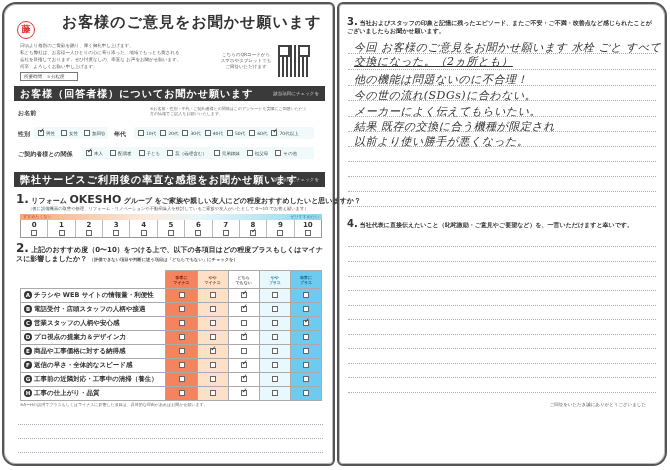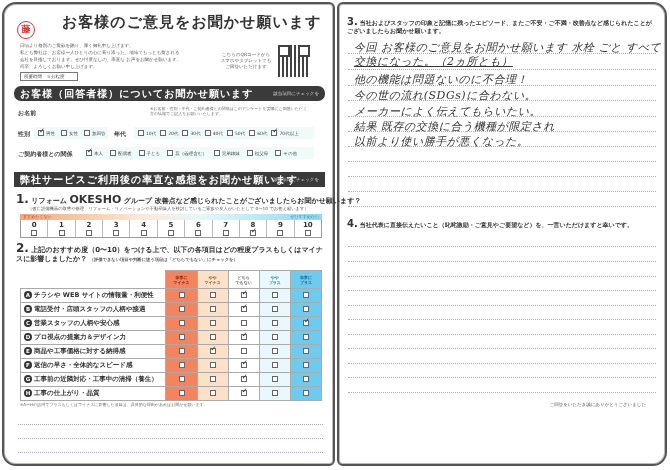--- a/index.html
+++ b/index.html
@@ -55,21 +55,21 @@
 
   .section-bar {
     position: absolute; left: 14px; width: 311px; height: 15px;
     background: #3a3a3a; color: #fff;
     font-size: 10px; font-weight: bold; line-height: 15px; padding-left: 6px;
     letter-spacing: 1px;
   }
   .section-bar .hint {
     position: absolute; right: 6px; top: 0; font-size: 4.5px; font-weight: normal; letter-spacing: 0; color: #ddd;
   }
-  .bar1 { top: 86px; border-radius: 7px; }
+  .bar1 { top: 86px; }
   .bar2 { top: 172px; }
 
   .row-label { position: absolute; font-size: 6px; font-weight: bold; color: #444; }
   .small-note { position: absolute; font-size: 4px; color: #666; line-height: 5px; }
   .opt-row {
     position: absolute; display: flex; align-items: center; gap: 6px;
     font-size: 4.5px; color: #444; background: #f1fafb; height: 12px; padding: 0 4px;
   }
   .opt { display: flex; align-items: center; gap: 2px; white-space: nowrap; }
   .cb {
@@ -243,21 +243,21 @@
 
 <div class="section-bar bar2">
   <span>弊社サービスご利用後の率直な感想をお聞かせ願います</span>
   <span class="hint">該当項目にチェックを</span>
 </div>
 
 <div class="q-head" style="left:16px; top:192px;">
   <span class="num">1.</span>
   <span>リフォーム</span>
   <span class="brand">OKESHO</span>
-  <span>グループ 改善点など感じられたことがございましたらお聞かせ願います？</span>
+  <span>グループ をご家族や親しい友人にどの程度おすすめしたいと思いますか？</span>
 </div>
 <div class="q-sub" style="left:28px; top:206px;">（仮に設備機器の取替や修理、リフォーム・リノベーションや不動産購入を検討しているご家族や友人がいたとして 0〜10 でお答え願います）</div>
 
 <div class="scale-grad">
   <span class="l">すすめたくない</span>
   <span class="r">ぜひすすめたい</span>
 </div>
 <div class="scale">
   <div class="cell"><div>0</div><span class="cb"></span></div>
   <div class="cell"><div>1</div><span class="cb"></span></div>

